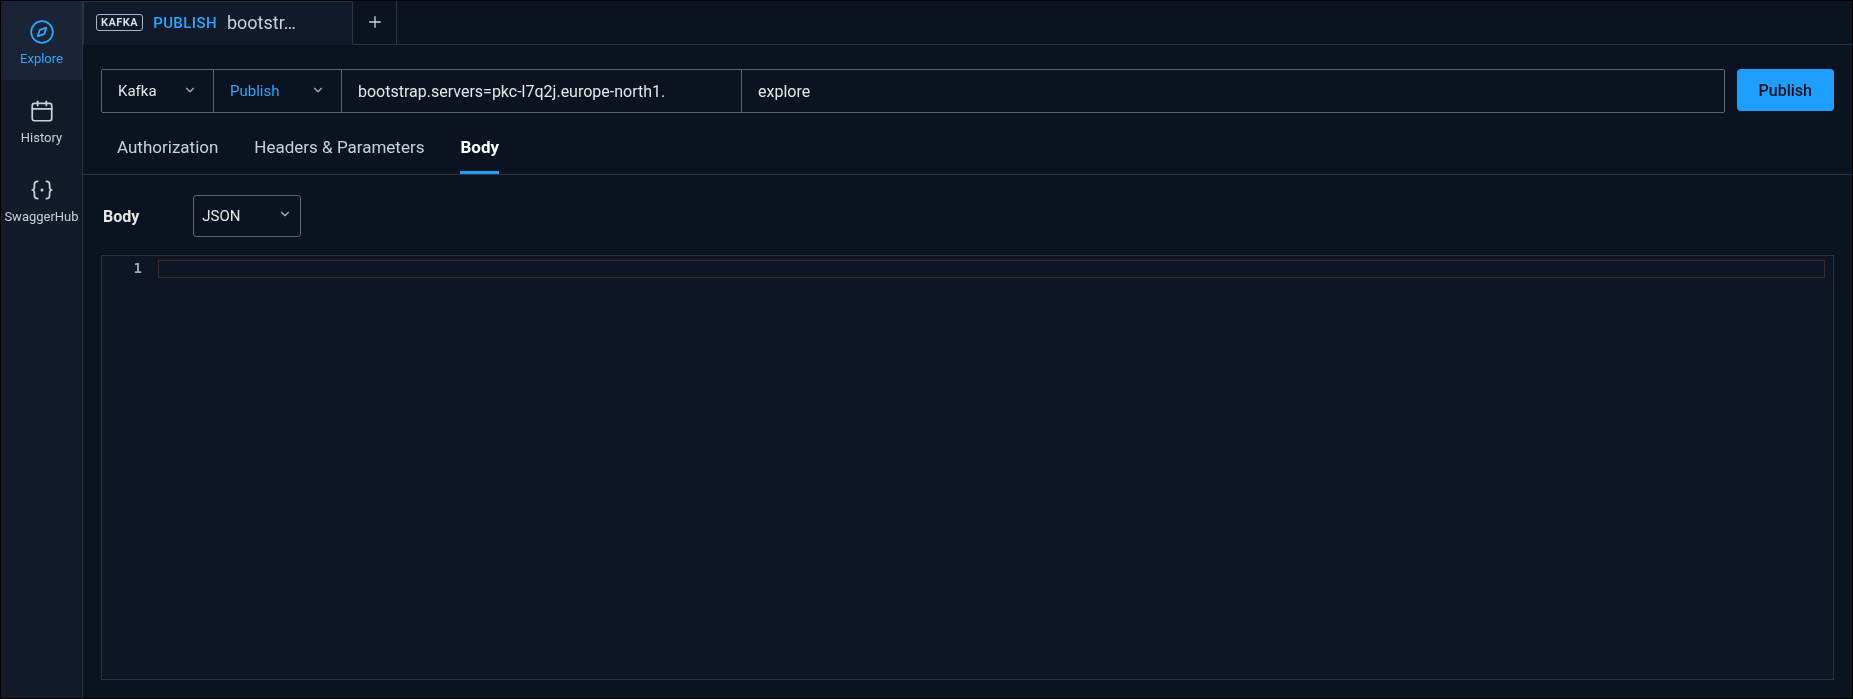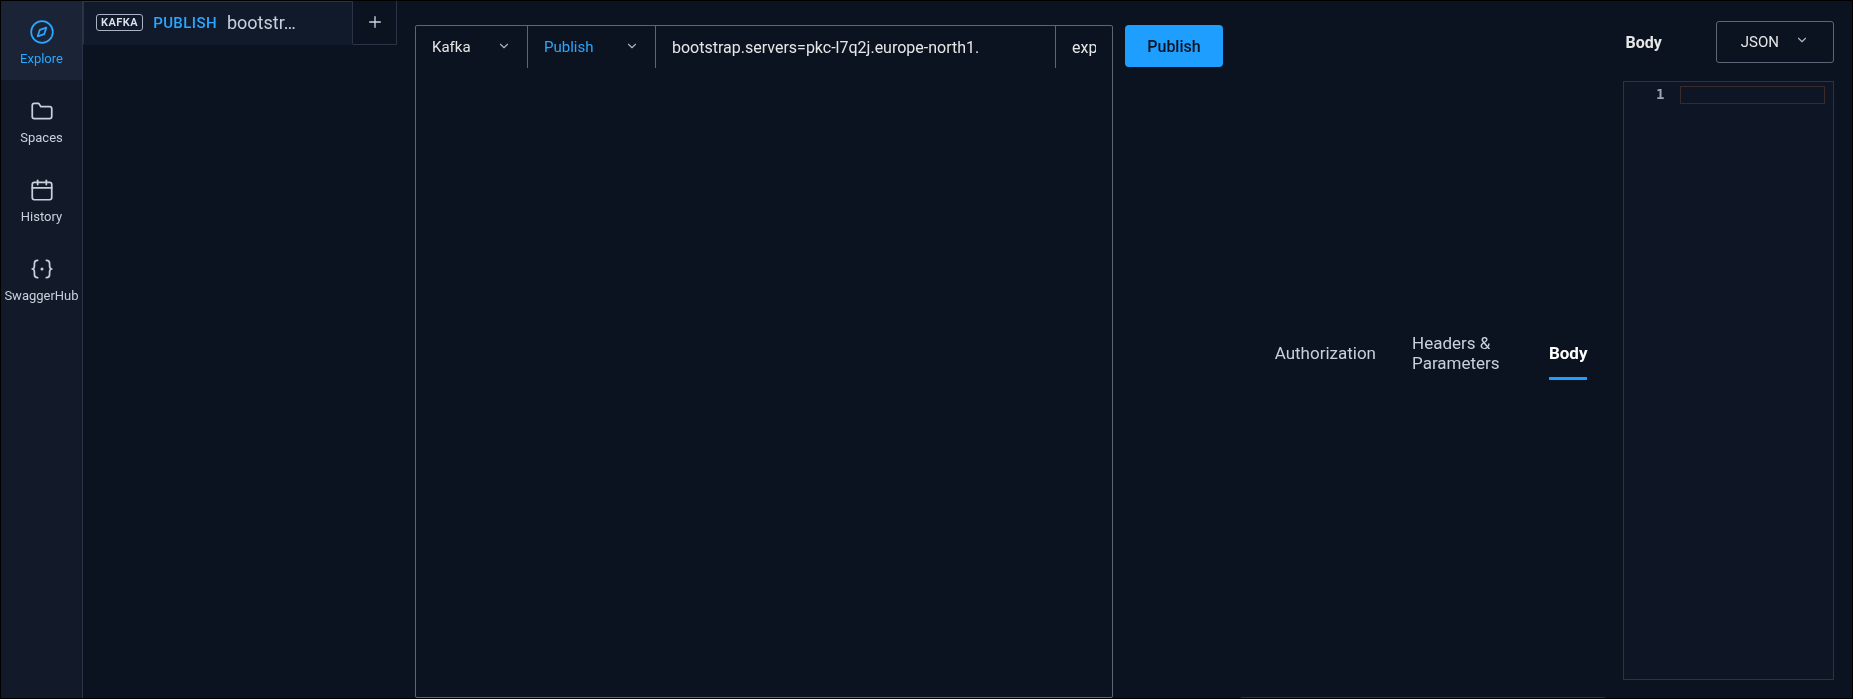--- a/index.html
+++ b/index.html
@@ -42,21 +42,21 @@
     color: #2aa7ff;
   }
   .sidebar-item .icon svg { display: block; }
   .sidebar-item.active .icon svg { stroke: #2aa7ff; }
   .sidebar-item .icon svg { stroke: #c8d0dc; }
   .sidebar-label { font-size: 13px; }
   
   .main {
     flex: 1;
     display: flex;
-    flex-direction: row;
+    flex-direction: column;
     min-width: 0;
   }
   
   .tabbar {
     height: 44px;
     display: flex;
     align-items: stretch;
     border-bottom: 1px solid #2a3446;
     background: #0b1320;
   }
@@ -214,21 +214,21 @@
     color: #e6e6e6;
   }
   .format-select {
     border: 1px solid #5b6678;
     border-radius: 3px;
     height: 42px;
     min-width: 108px;
     display: flex;
     align-items: center;
     justify-content: space-between;
-    padding: 0 24px;
+    padding: 0 8px;
     gap: 16px;
     color: #e6e6e6;
     cursor: pointer;
   }
   .format-select .caret { color: #aab4c4; }
   .editor {
     flex: 1;
     border: 1px solid #2a3446;
     display: flex;
     font-family: "Menlo", "Consolas", monospace;
@@ -262,28 +262,20 @@
 
   <div class="sidebar">
     <div class="sidebar-item active">
       <span class="icon">
         <svg width="26" height="26" viewBox="0 0 24 24" fill="none" stroke-width="1.6" stroke-linecap="round" stroke-linejoin="round">
             <circle cx="12" cy="12" r="10"></circle>
             <polygon points="16 8 14 14 8 16 10 10 16 8"></polygon>
           </svg>
       </span>
       <span class="sidebar-label">Explore</span>
-    </div>
-    <div class="sidebar-item">
-      <span class="icon">
-        <svg width="26" height="26" viewBox="0 0 24 24" fill="none" stroke-width="1.6" stroke-linecap="round" stroke-linejoin="round">
-            <path d="M3 7a2 2 0 0 1 2-2h4l2 3h8a2 2 0 0 1 2 2v7a2 2 0 0 1-2 2H5a2 2 0 0 1-2-2V7z"></path>
-          </svg>
-      </span>
-      <span class="sidebar-label">Spaces</span>
     </div>
     <div class="sidebar-item">
       <span class="icon">
         <svg width="26" height="26" viewBox="0 0 24 24" fill="none" stroke-width="1.6" stroke-linecap="round" stroke-linejoin="round">
             <rect x="3" y="5" width="18" height="16" rx="2"></rect>
             <line x1="3" y1="10" x2="21" y2="10"></line>
             <line x1="8" y1="3" x2="8" y2="7"></line>
             <line x1="16" y1="3" x2="16" y2="7"></line>
           </svg>
       </span>

